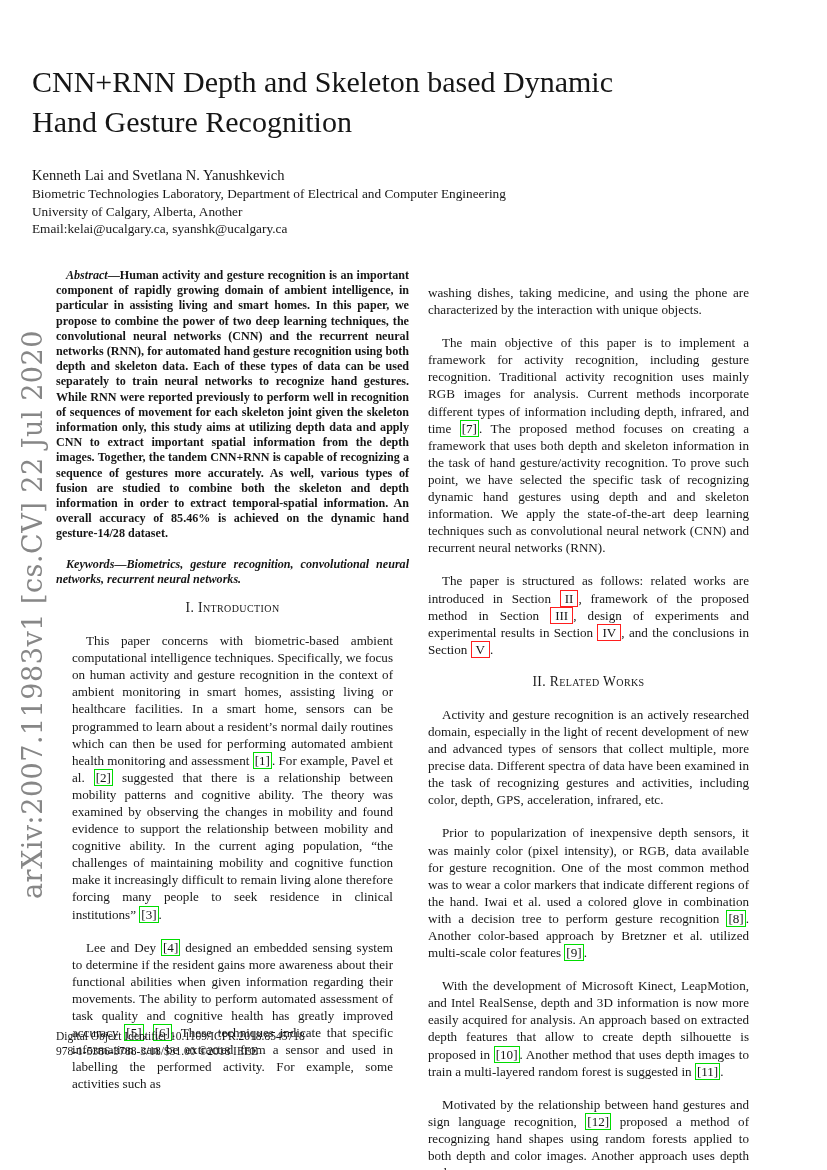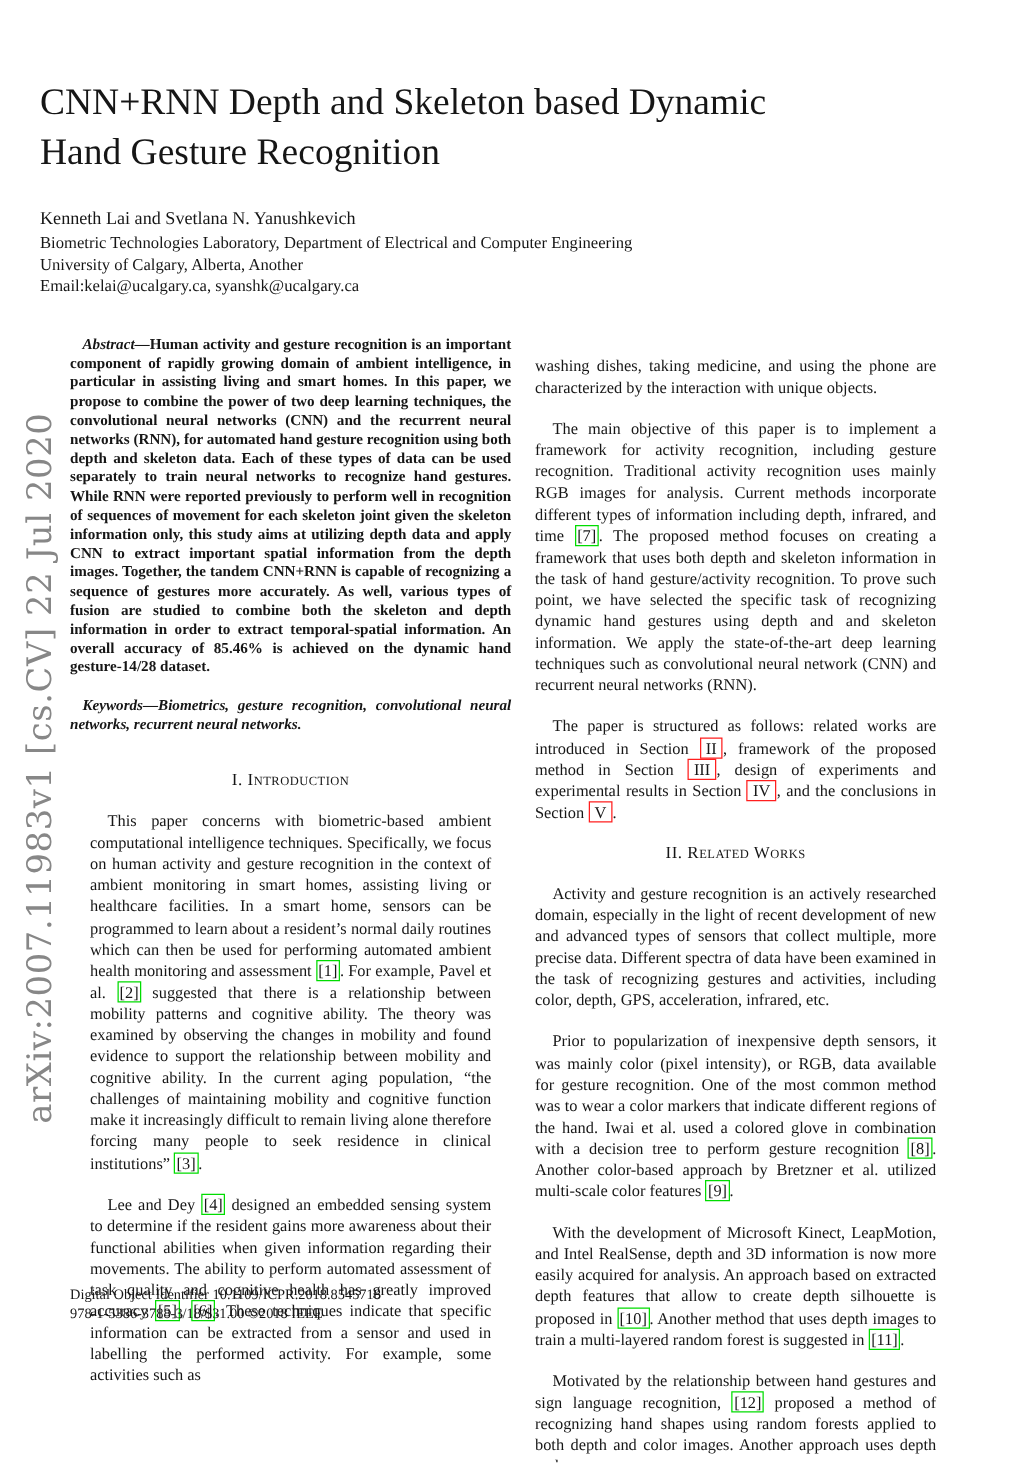--- a/index.html
+++ b/index.html
@@ -31,21 +31,21 @@
   }
   .abstract-label{font-style:italic;}
   .keywords-para{
     margin:15px 0 0 0;text-align:justify;font-weight:bold;font-style:italic;
     font-size:12.1px;line-height:15.2px;text-indent:10px;
   }
   .section-heading{
     font-size:13.6px;font-weight:400;font-variant:small-caps;
     text-align:center;margin:12px 0 9px 0;letter-spacing:0.4px;
   }
-  .section-heading.first{margin-top:29px;}
+  .section-heading.first{margin-top:13px;}
   
   .cite{border:1px solid var(--citec,#00dc00);padding:0 1px;white-space:nowrap;}
   .secref{border:1px solid var(--linkc,#ff1e1e);padding:0 4px;white-space:nowrap;}
   
   .footer{position:absolute;left:56px;top:1029px;font-size:11.5px;font-weight:normal;line-height:14.5px;}
 </style>
 </head>
 <body>
 
 <div class="page" style="--citec: #00dc00; --linkc: #ff1e1e; --wm: #878787;">

